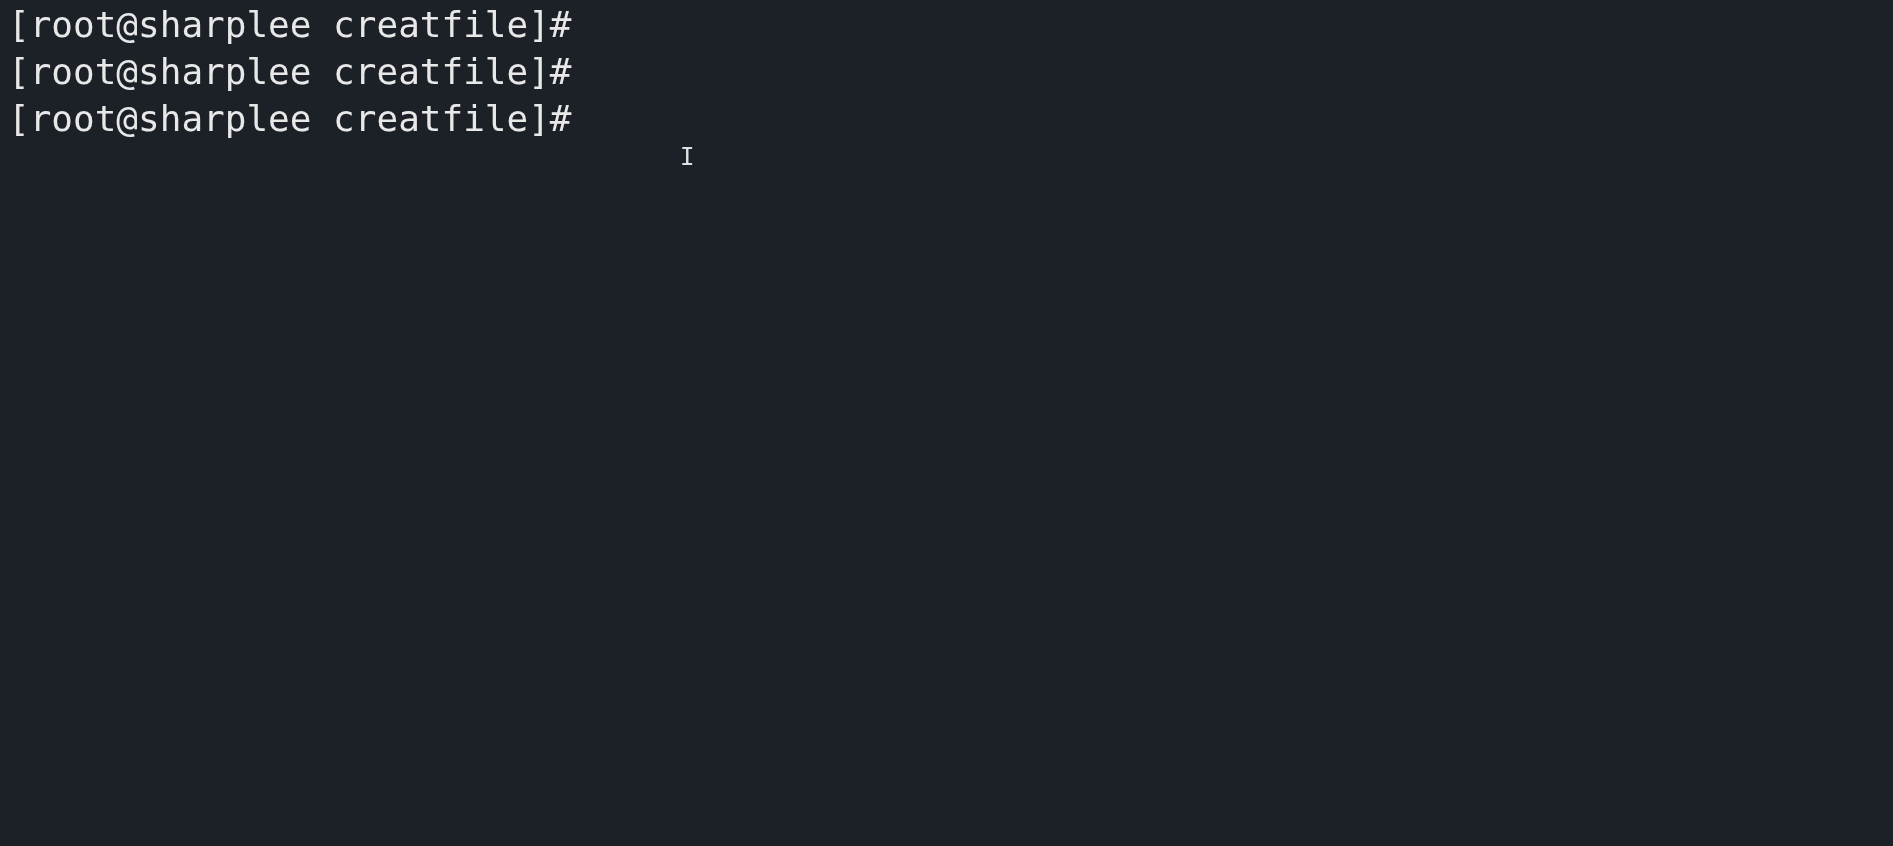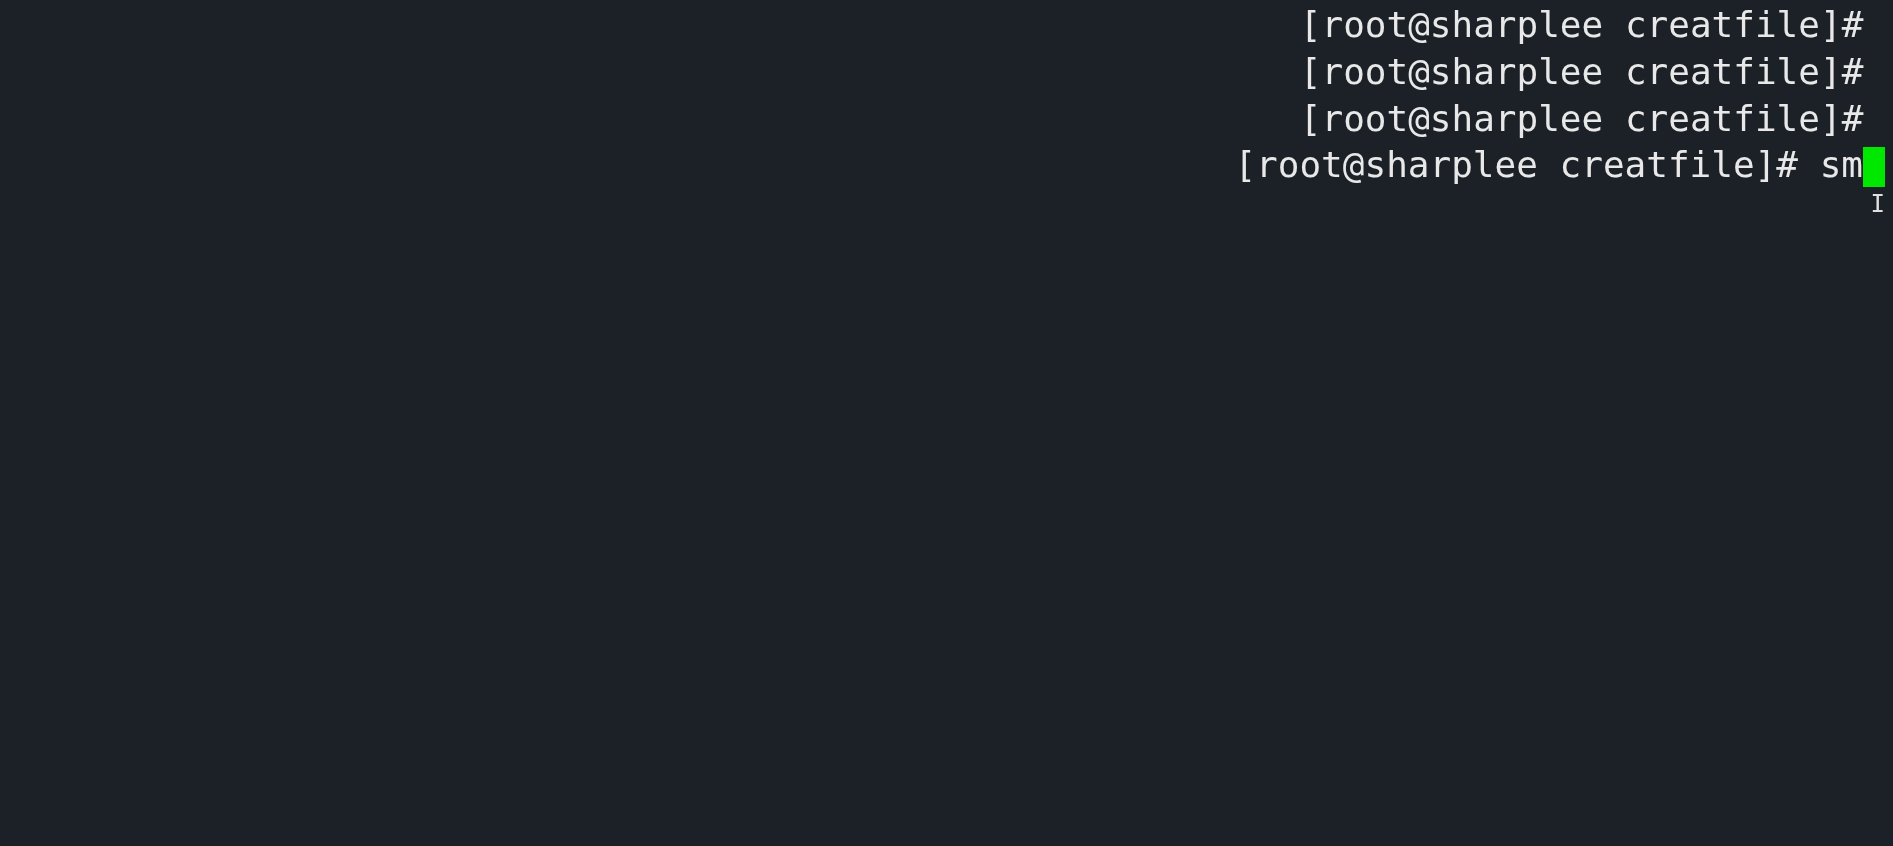--- a/index.html
+++ b/index.html
@@ -17,21 +17,20 @@
       width: 1893px;
       height: 846px;
       overflow: hidden;
     }
     .terminal {
       padding: 2px 8px;
     }
     .line {
       white-space: pre;
       color: #e8e8e8;
-      text-align: right;
     }
     .cursor {
       display: inline-block;
       width: 22px;
       height: 40px;
       background-color: #00e800;
       vertical-align: text-bottom;
       margin-bottom: -2px;
     }
     .text-cursor {
@@ -42,15 +41,14 @@
       vertical-align: top;
     }
   </style>
 </head>
 <body>
 
 <div class="terminal">
   <div class="line"><span>[root@sharplee creatfile]#</span> <span></span></div>
   <div class="line"><span>[root@sharplee creatfile]#</span> <span></span></div>
   <div class="line"><span>[root@sharplee creatfile]#</span> <span></span></div>
-  <div class="line"><span>[root@sharplee creatfile]#</span> <span>sm</span><span class="cursor"></span></div>
   <div class="line">                               <span class="text-cursor">I</span></div>
 </div>
 
 </body></html>

